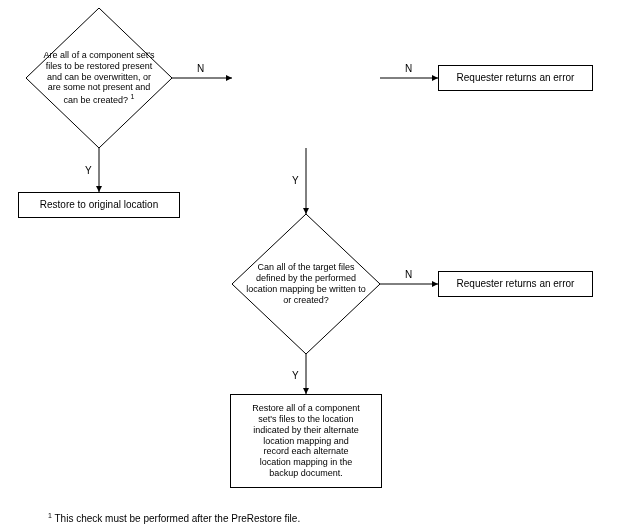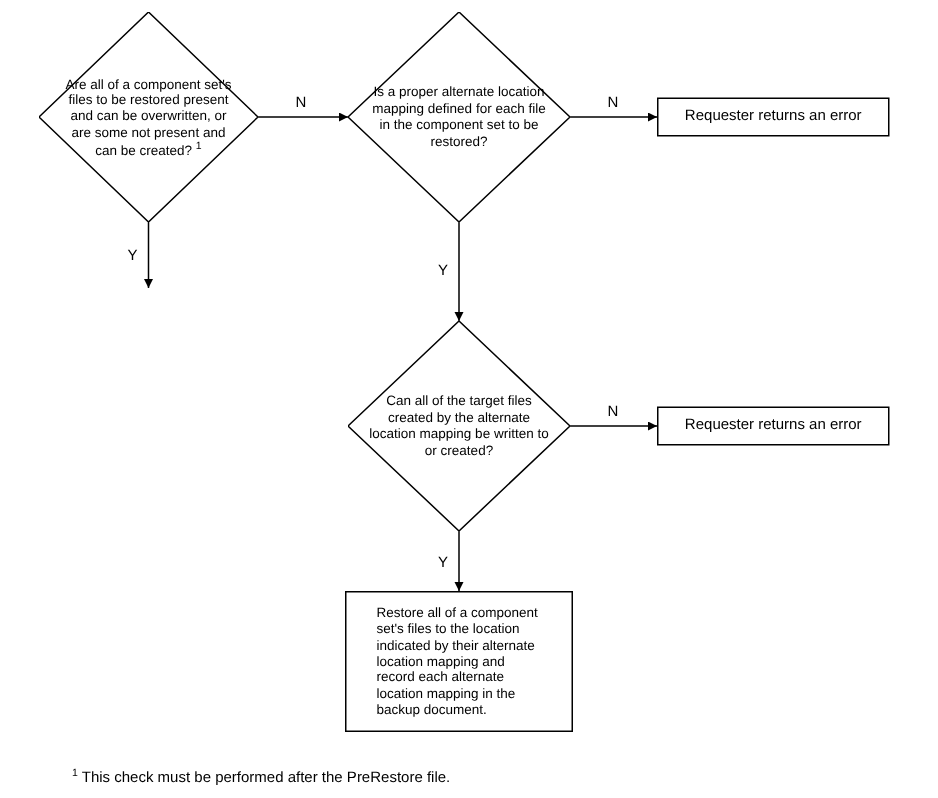--- a/index.html
+++ b/index.html
@@ -3,21 +3,21 @@
 <meta charset="utf-8">
 <style>
   * { box-sizing: border-box; }
   body { background: #fff; font-family: Arial, Helvetica, sans-serif; margin: 0; }
   .canvas { position: relative; width: 625px; height: 532px; }
 
   .diamond { position: absolute; }
   .diamond svg { position: absolute; inset: 0; }
   .diamond .txt { position: absolute; inset: 0; display: flex; align-items: center; justify-content: center; text-align: center; font-size: 9px; line-height: 1.2; color: #000; padding: 0 14px; }
 
-  .box { position: absolute; border: 1px solid #000; background: #fff; display: flex; align-items: center; justify-content: center; text-align: left; font-size: 10px; line-height: 1.2; color: #000; }
+  .box { position: absolute; border: 1px solid #000; background: #fff; display: flex; align-items: center; justify-content: center; text-align: center; font-size: 10px; line-height: 1.2; color: #000; }
   .big { font-size: 9px; padding: 20px; }
 
   .lbl { position: absolute; font-size: 10px; color: #000; }
   .footnote { position: absolute; font-size: 10px; color: #000; }
   .sup { font-size: 7px; vertical-align: super; }
 </style>
 </head>
 <body>
 
 <div class="canvas">
@@ -44,38 +44,33 @@
 
   <div class="diamond" style="left:26px; top:8px; width:146px; height:140px;">
     <svg width="146" height="140">
         <polygon points="73,0 146,70 73,140 0,70" fill="#fff" stroke="#000"></polygon>
       </svg>
     <div class="txt">
         <span><span>Are all of a component set's files to be restored present and can be overwritten, or are some not present and can be created?</span> <span class="sup">1</span></span>
       </div>
   </div>
 
-  <div class="diamond" style="left:232px; top:8px; width:148px; height:140px;">
-    <svg width="148" height="140">
-        <polygon points="74,0 148,70 74,140 0,70" fill="#fff" stroke="#000"></polygon>
-      </svg>
-    <div class="txt">
-        <span>Is a proper alternate location mapping defined for each file in the component set to be restored?</span>
-      </div>
-  </div>
 
   <div class="diamond" style="left:232px; top:214px; width:148px; height:140px;">
     <svg width="148" height="140">
         <polygon points="74,0 148,70 74,140 0,70" fill="#fff" stroke="#000"></polygon>
       </svg>
     <div class="txt">
-        <span>Can all of the target files created by the alternate location mapping be written to or created?</span>
+        <span>Can all of the target files defined by the performed location mapping be written to or created?</span>
       </div>
   </div>
 
+  <div class="box" style="left:18px; top:192px; width:162px; height:26px;">
+    <span>Restore to original location</span>
+  </div>
 
   <div class="box" style="left:438px; top:65px; width:155px; height:26px;">
     <span>Requester returns an error</span>
   </div>
 
   <div class="box" style="left:438px; top:271px; width:155px; height:26px;">
     <span>Requester returns an error</span>
   </div>
 
   <div class="box big" style="left:230px; top:394px; width:152px; height:94px;">

